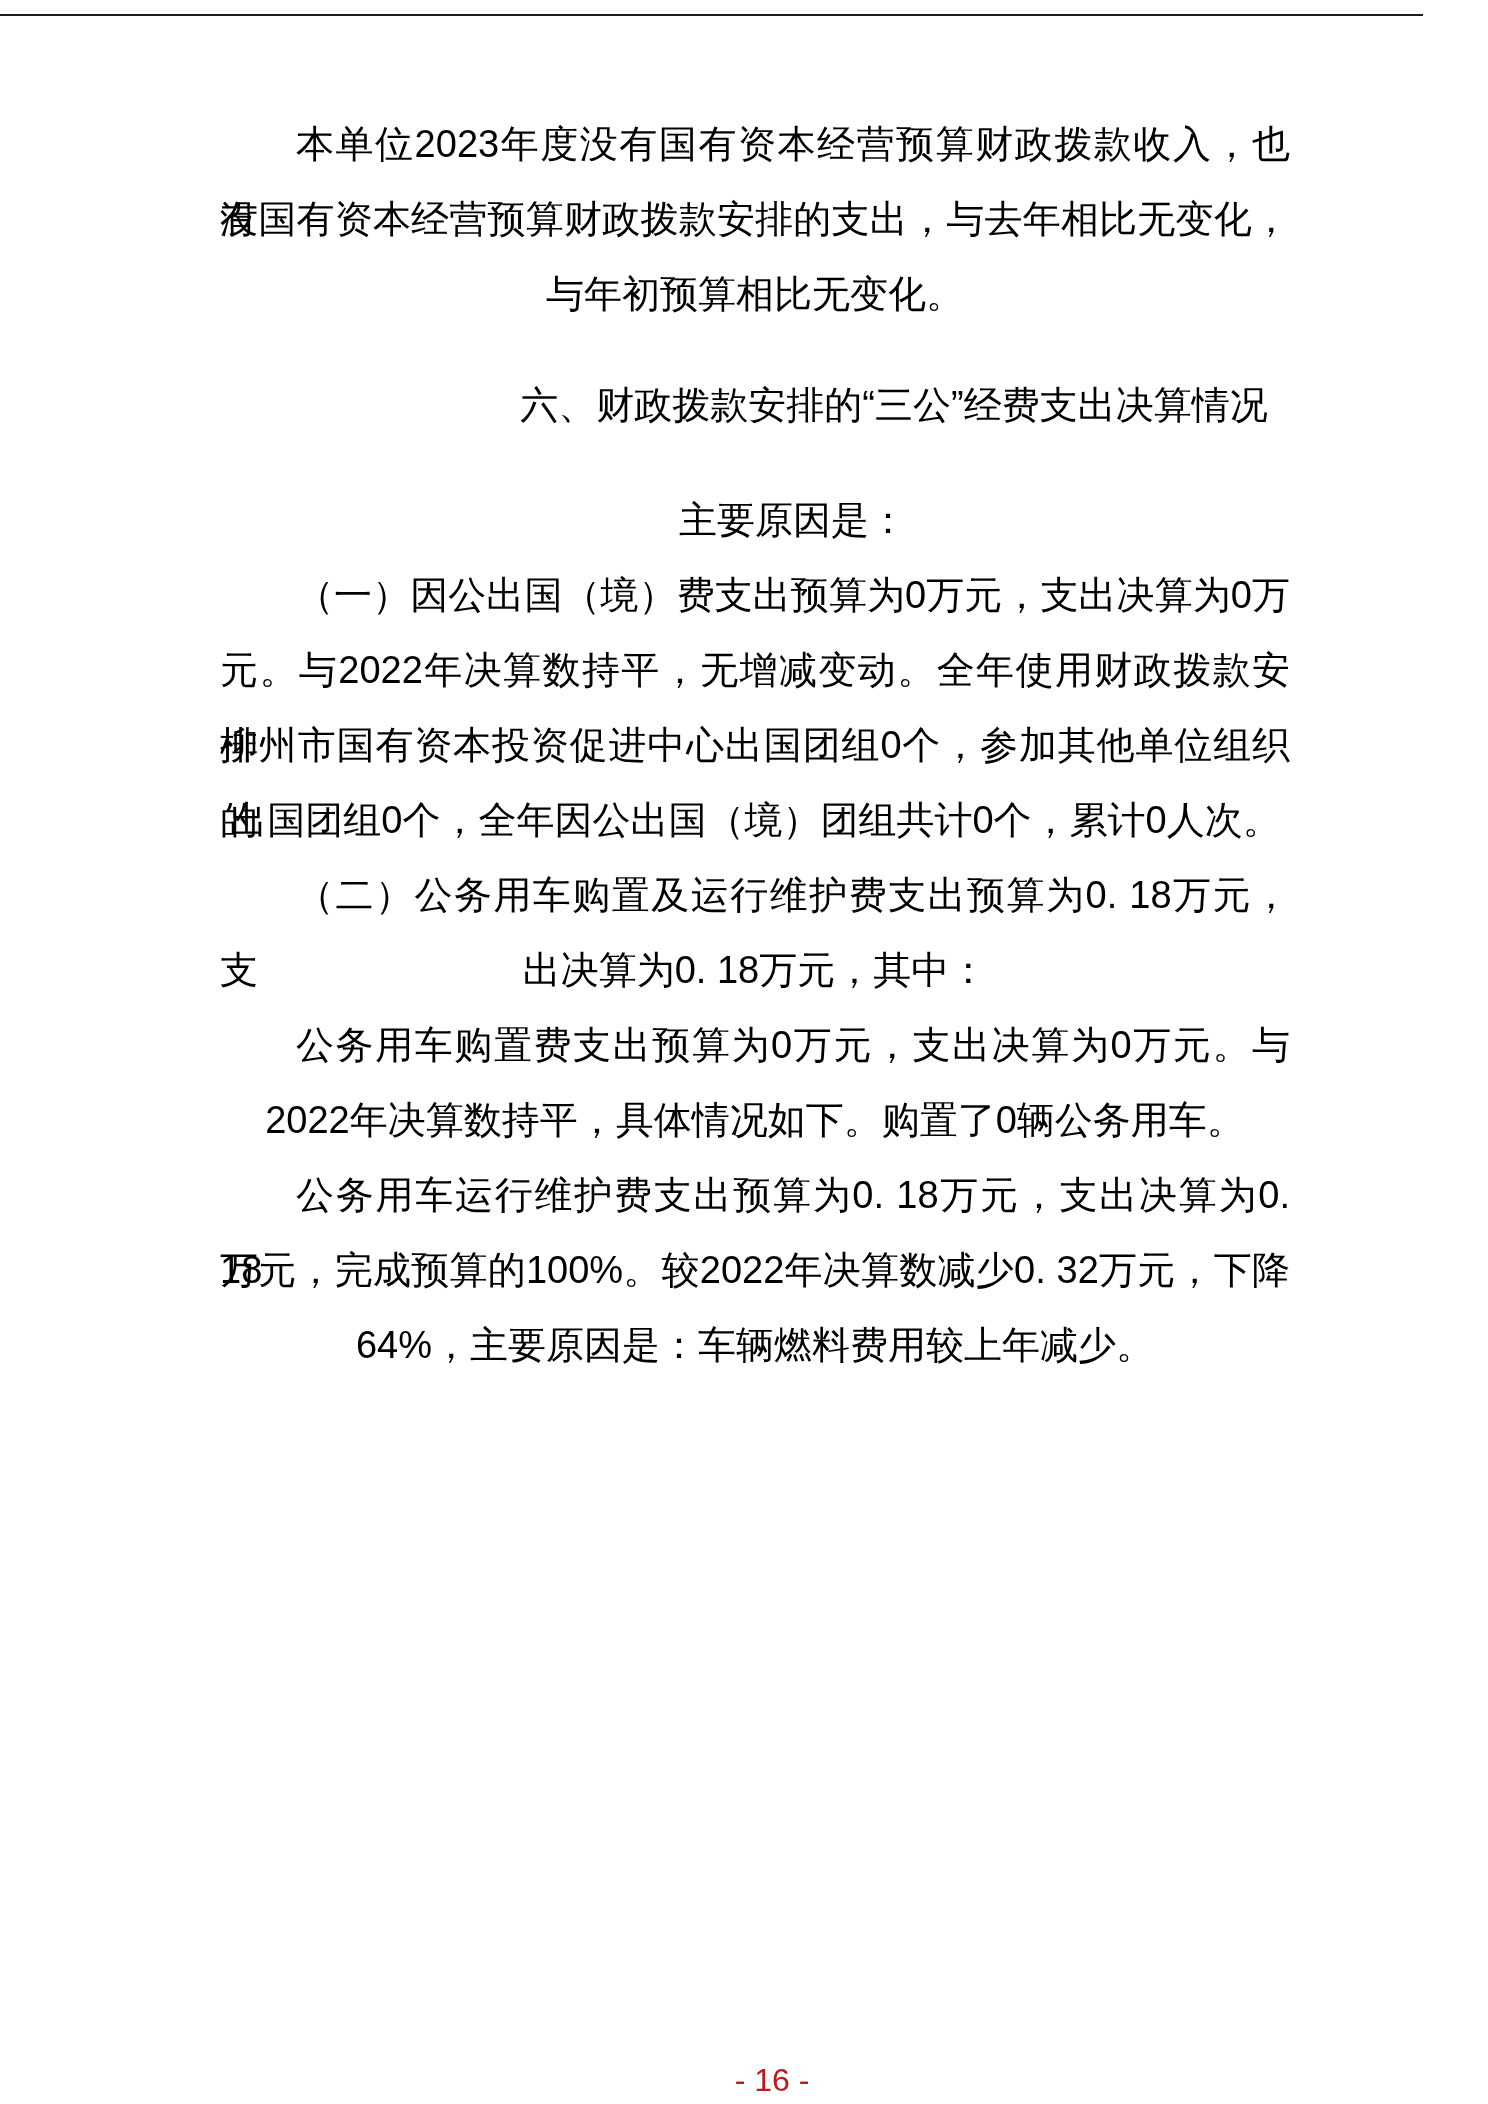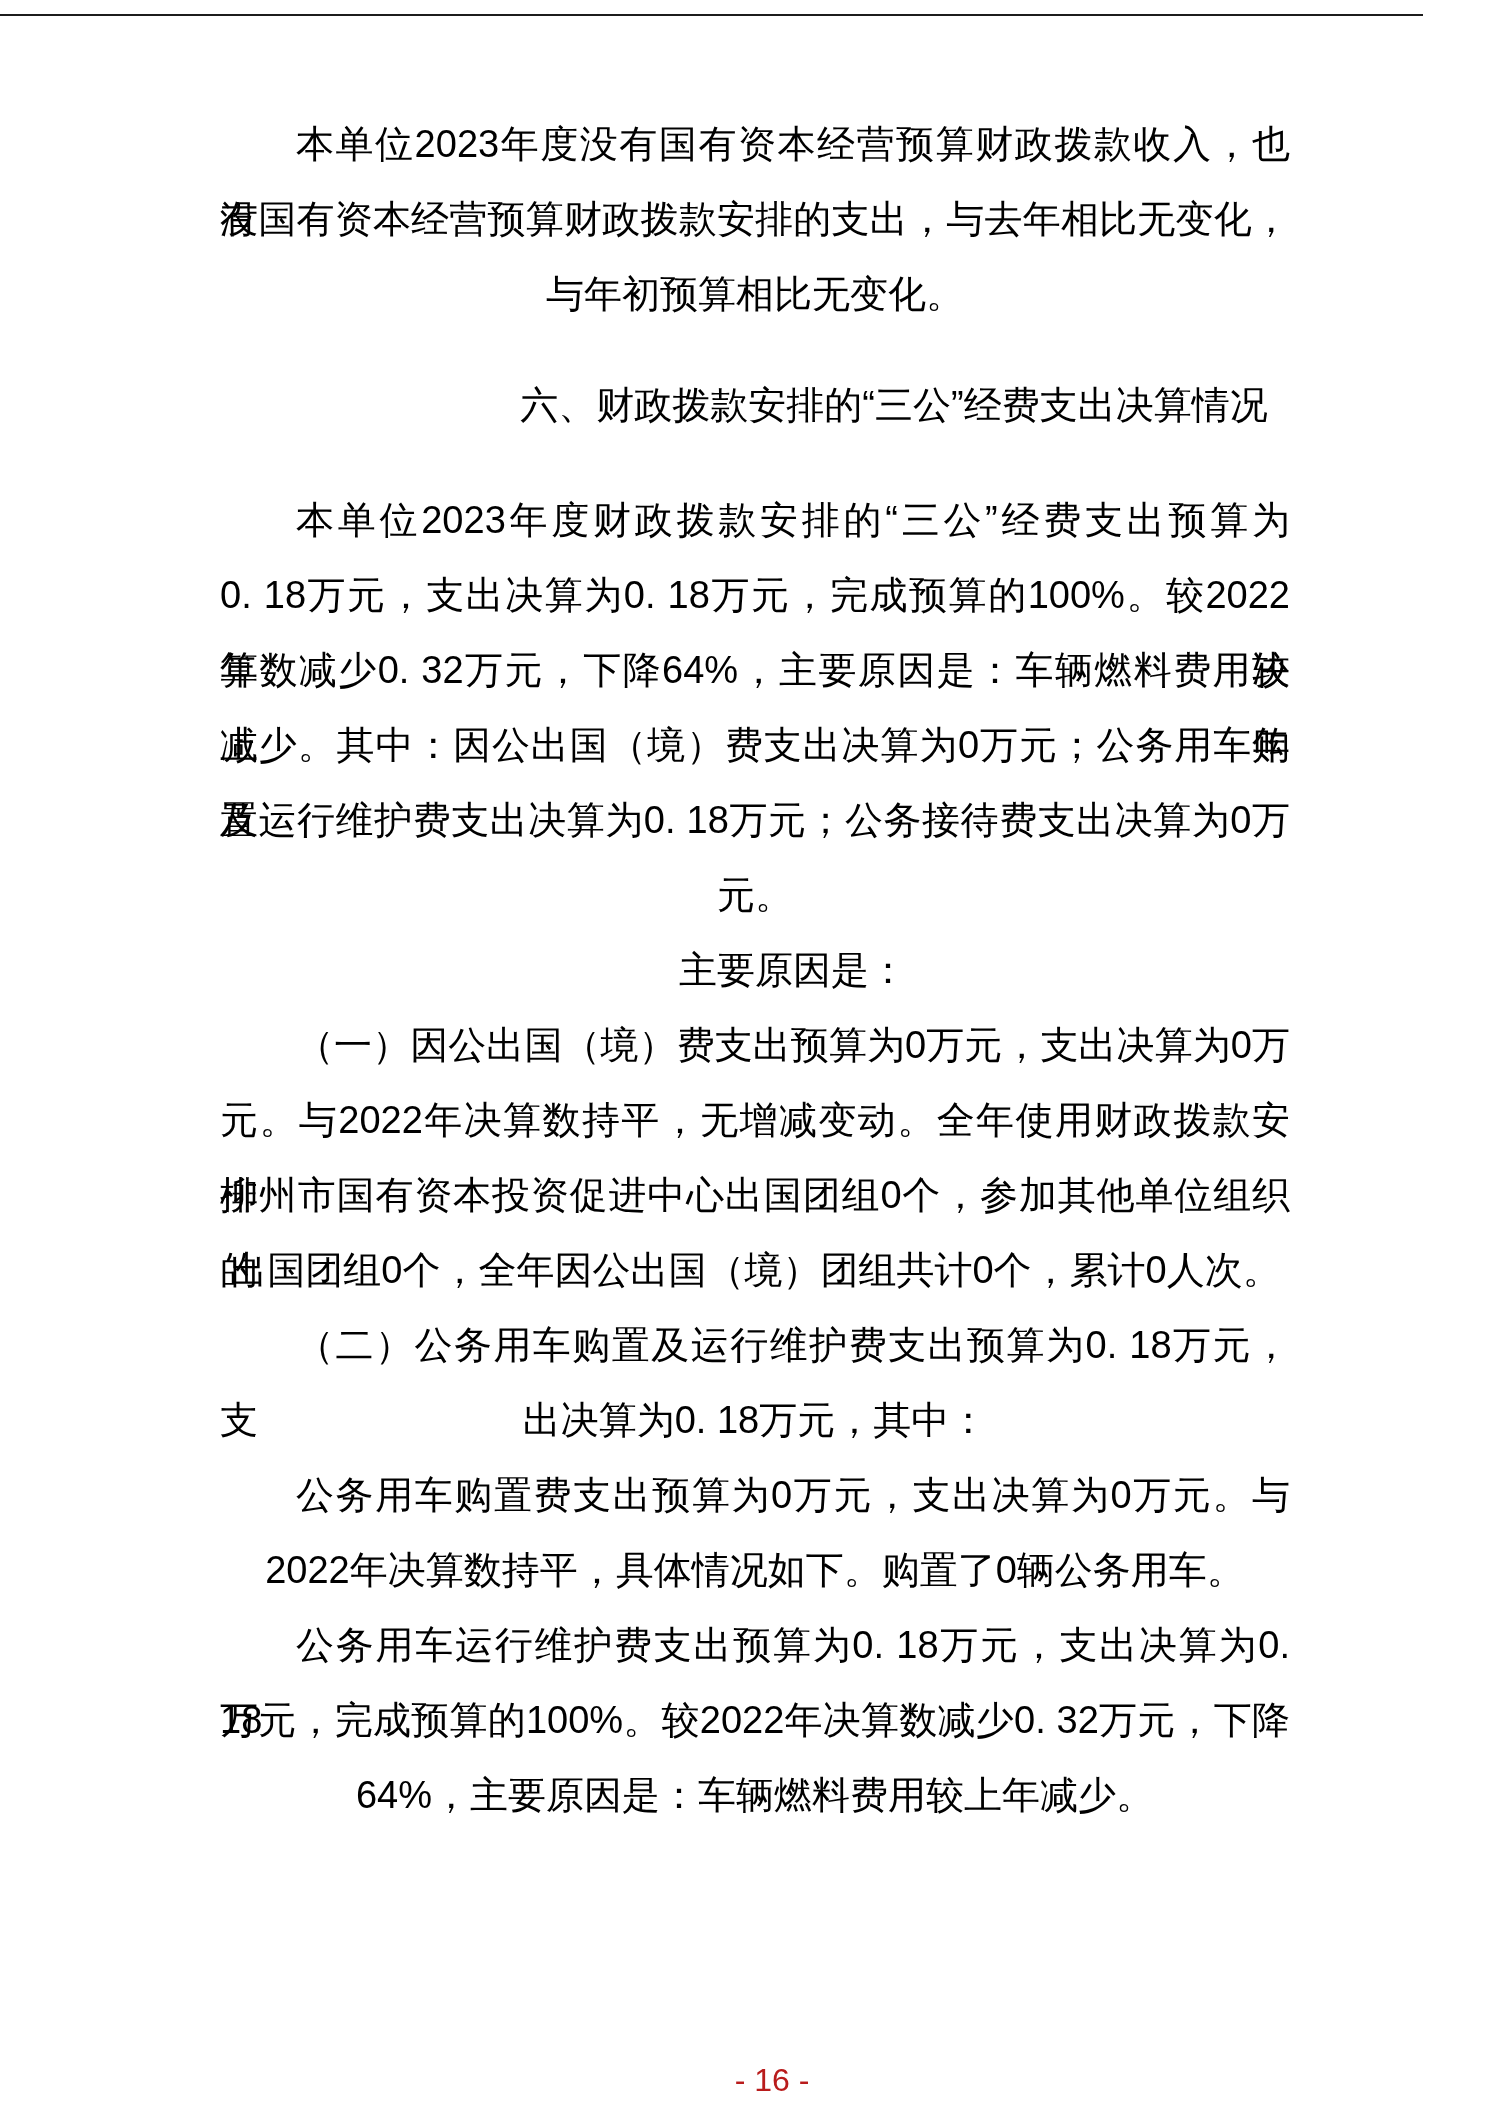--- a/index.html
+++ b/index.html
@@ -64,28 +64,20 @@
   <div class="doc">
 
     <div>
       <div class="ln ind fill">本单位2023年度没有国有资本经营预算财政拨款收入，也没</div>
       <div class="ln fill">有国有资本经营预算财政拨款安排的支出，与去年相比无变化，</div>
       <div class="ln">与年初预算相比无变化。</div>
     </div>
 
     <div class="heading-ln">六、财政拨款安排的“三公”经费支出决算情况</div>
 
-    <div>
-      <div class="ln ind fill">本单位2023年度财政拨款安排的“三公”经费支出预算为</div>
-      <div class="ln fill">0. 18万元，支出决算为0. 18万元，完成预算的100%。较2022年决</div>
-      <div class="ln fill">算数减少0. 32万元，下降64%，主要原因是：车辆燃料费用较上年</div>
-      <div class="ln fill">减少。其中：因公出国（境）费支出决算为0万元；公务用车购置</div>
-      <div class="ln fill">及运行维护费支出决算为0. 18万元；公务接待费支出决算为0万</div>
-      <div class="ln">元。</div>
-    </div>
 
     <div>
       <div class="ln ind">主要原因是：</div>
     </div>
 
     <div>
       <div class="ln ind fill">（一）因公出国（境）费支出预算为0万元，支出决算为0万</div>
       <div class="ln fill">元。与2022年决算数持平，无增减变动。全年使用财政拨款安排</div>
       <div class="ln fill">柳州市国有资本投资促进中心出国团组0个，参加其他单位组织的</div>
       <div class="ln">出国团组0个，全年因公出国（境）团组共计0个，累计0人次。</div>

